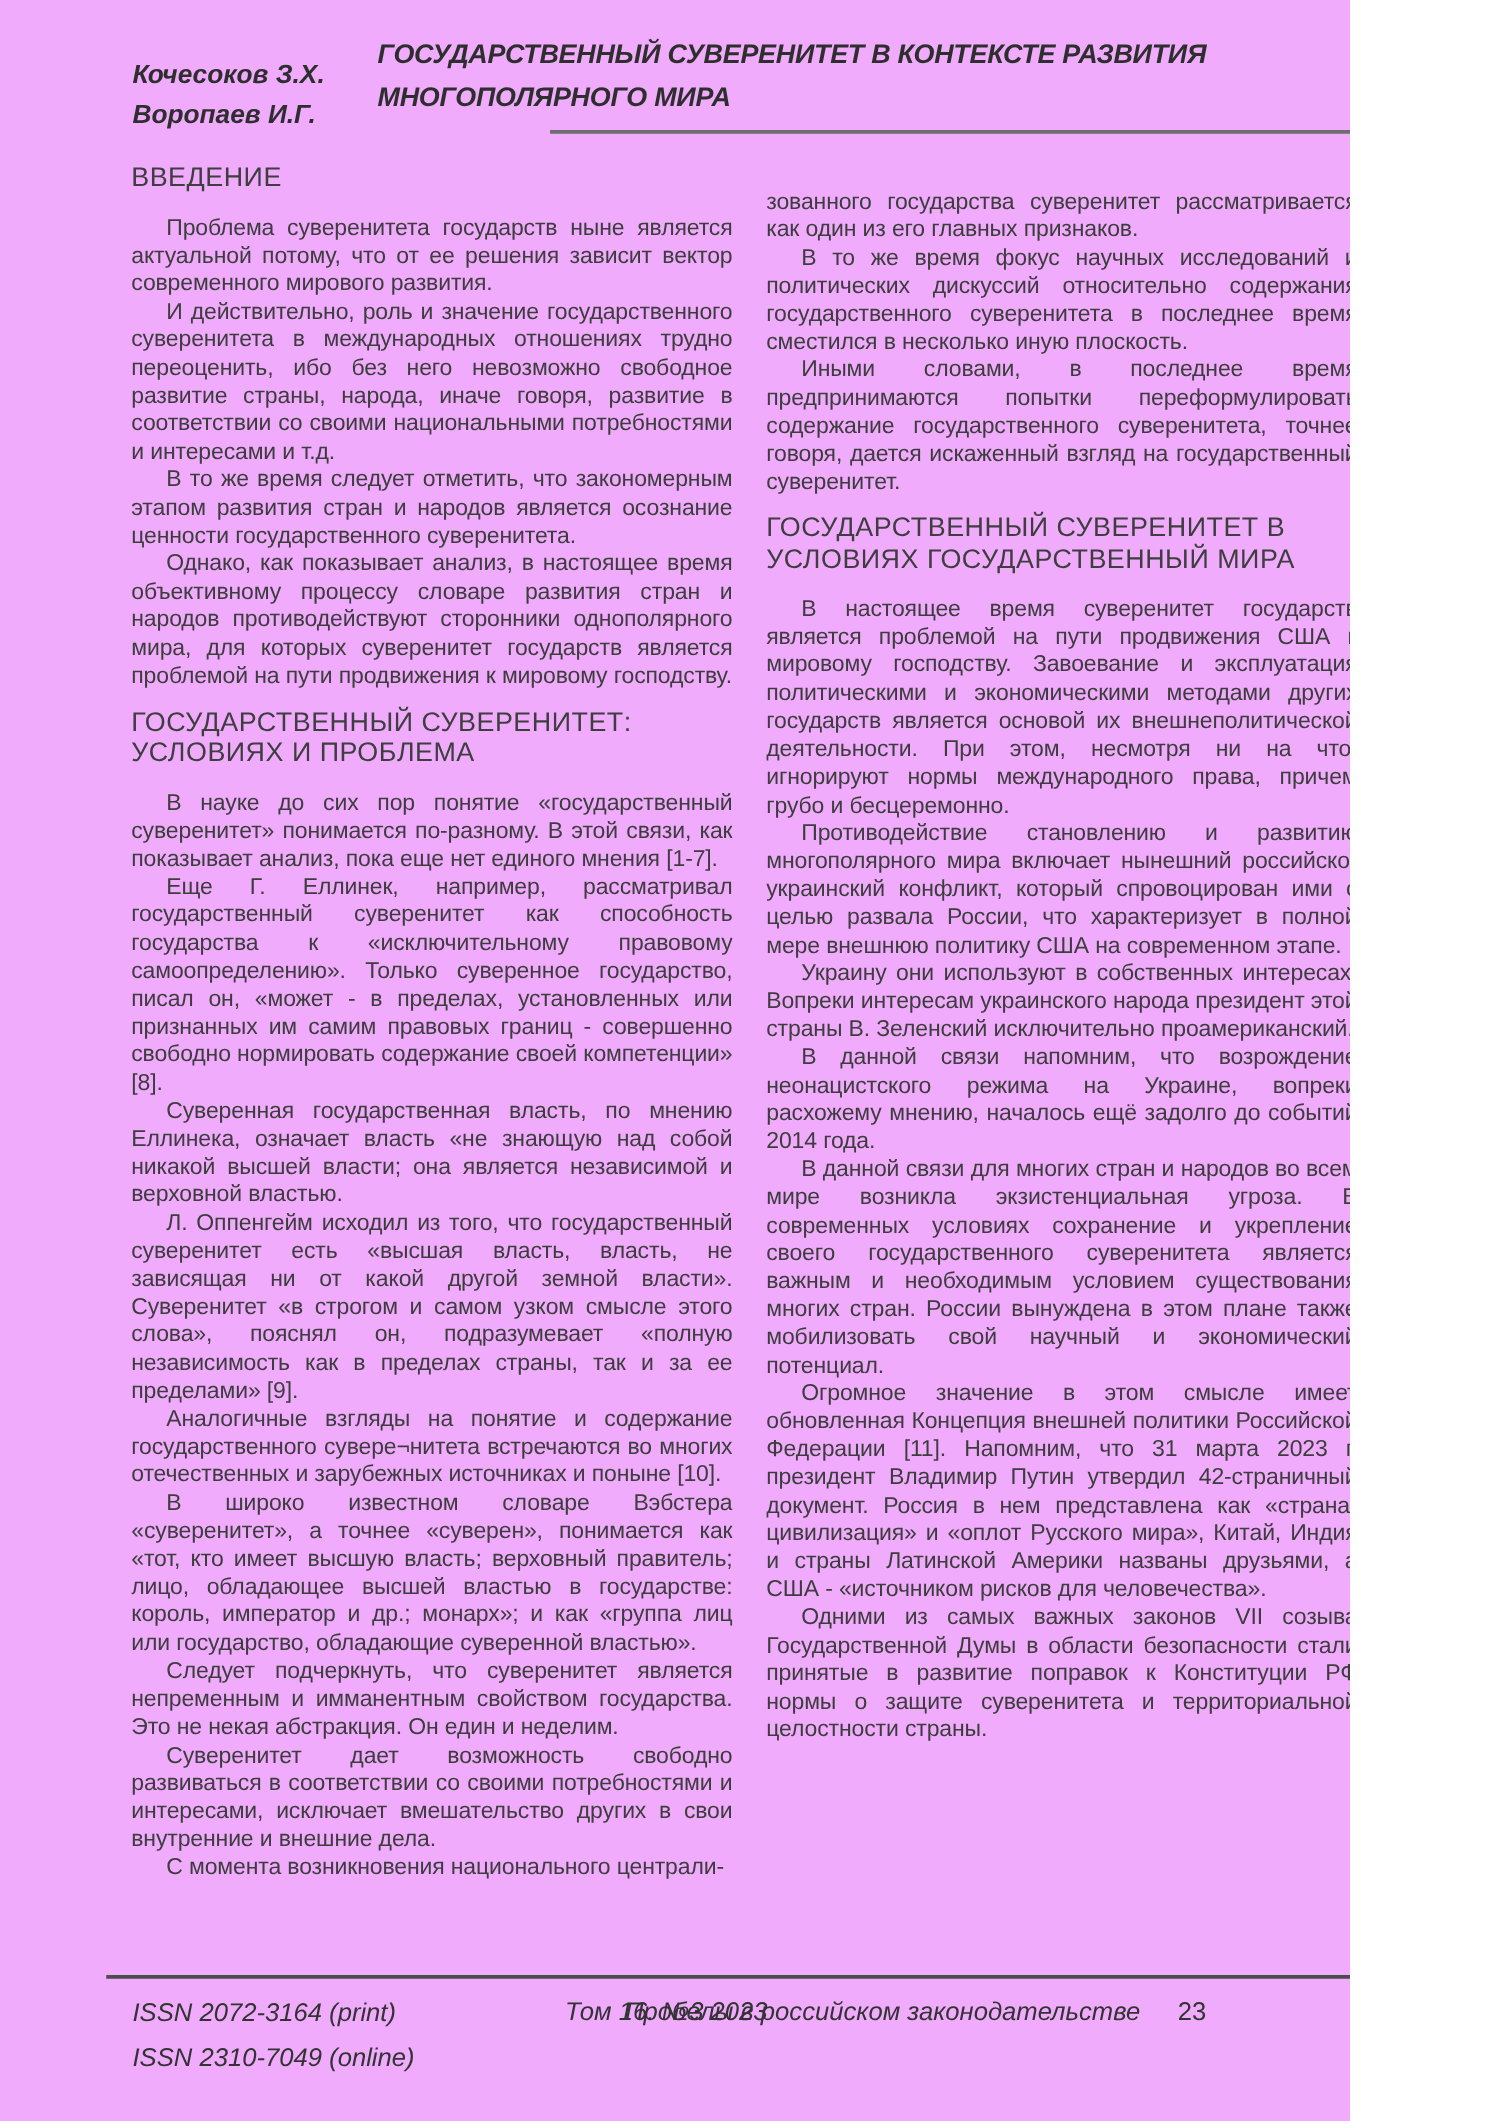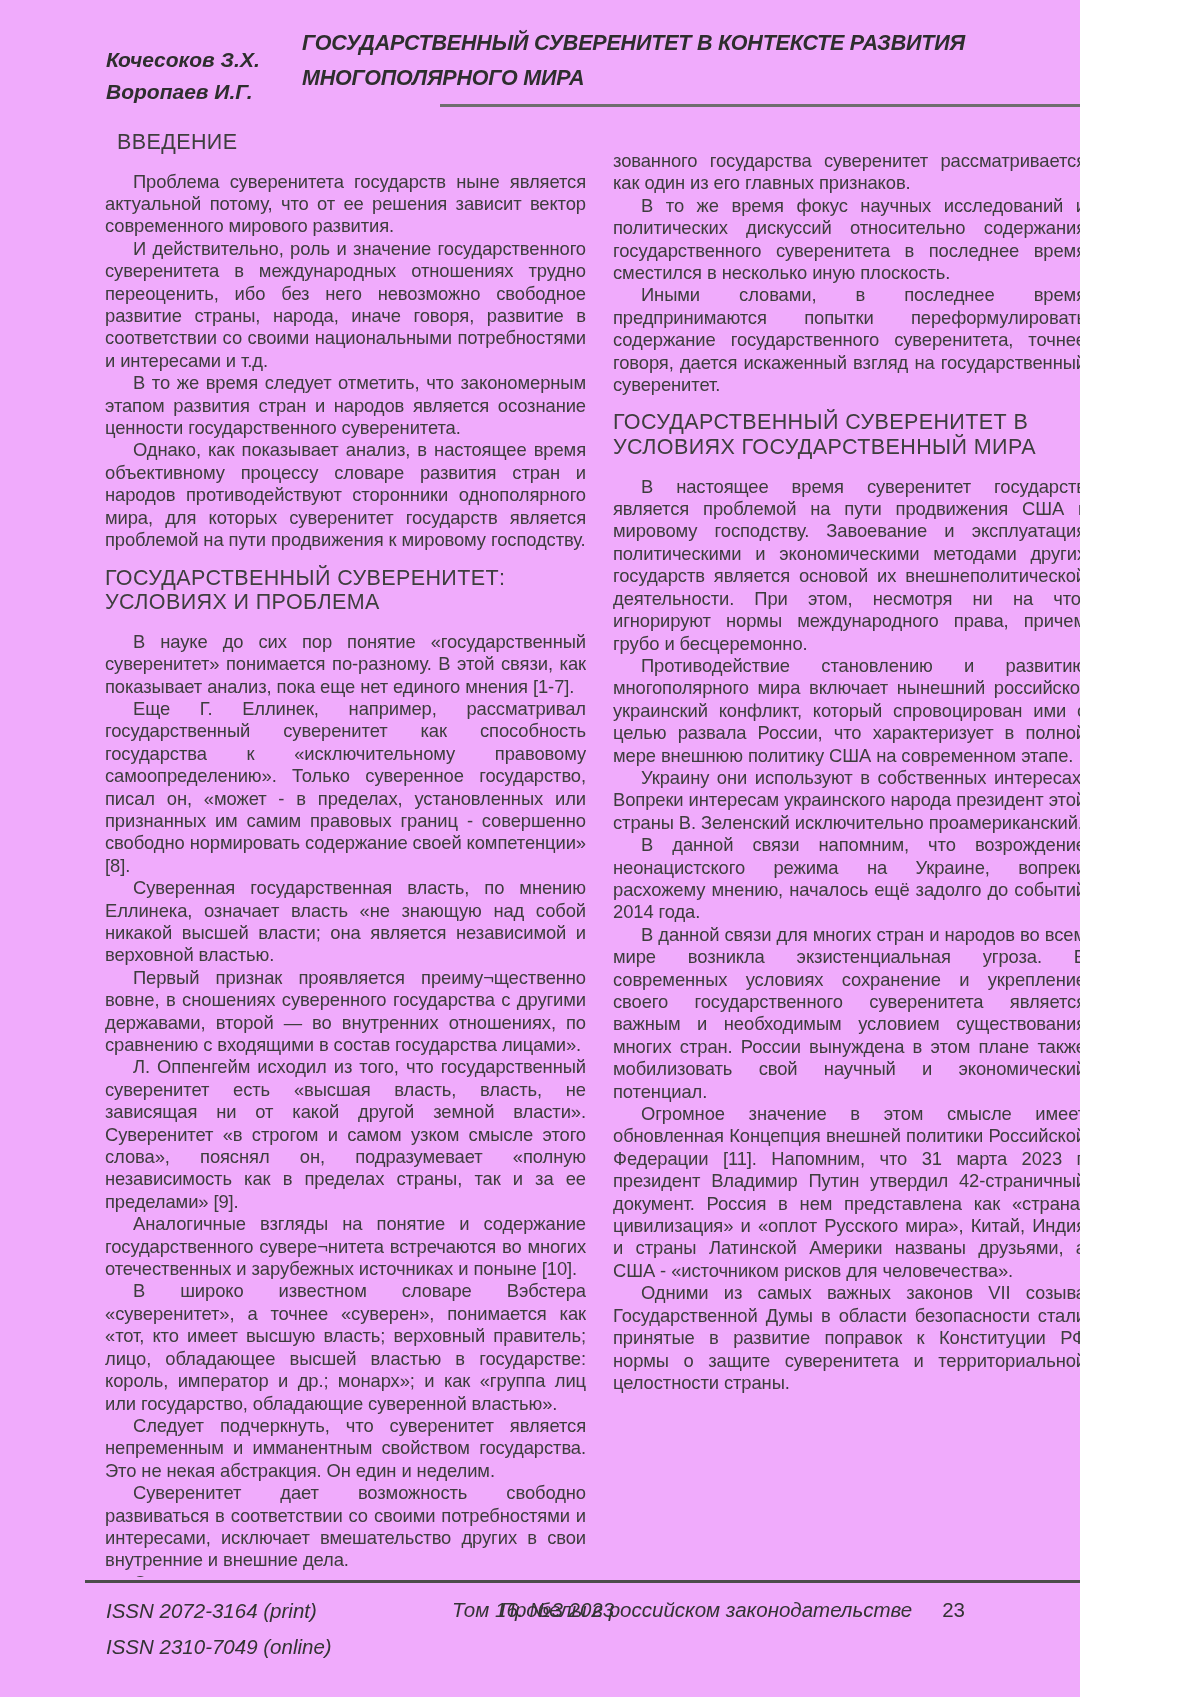--- a/index.html
+++ b/index.html
@@ -58,21 +58,21 @@
   .blk.p  { text-indent: 28px; }
   .blk.pc { text-indent: 0; }
   .blk.h {
     font-size: 21.5px; line-height: 24.6px;
     letter-spacing: 0.4px;
     text-align: left; text-indent: 0;
     margin: 14px 0 16px;
     white-space: pre-line;
     color: #3e3e3e; font-weight: 400;
   }
-  .col > .blk.h:first-child { margin-top: 0; margin-left: 12px; }
+  .col > .blk.h:first-child { margin-top: 0; }
 
   
   .footer-rule {
     position: absolute; left: 85px; top: 1580px;
     width: 1063px; height: 3px; background: #4c4c4c;
   }
   .footer-issn {
     position: absolute; left: 106px; top: 1593px;
     font-style: italic; font-size: 20.5px; line-height: 36px;
     color: #333333;
@@ -108,21 +108,20 @@
       <div class="blk h">ВВЕДЕНИЕ</div>
       <div class="blk p">Проблема суверенитета государств ныне является актуальной потому, что от ее решения зависит вектор современного мирового развития.</div>
       <div class="blk p">И действительно, роль и значение государственного суверенитета в международных отношениях трудно переоценить, ибо без него невозможно свободное развитие страны, народа, иначе говоря, развитие в соответствии со своими национальными потребностями и интересами и т.д.</div>
       <div class="blk p">В то же время следует отметить, что закономерным этапом развития стран и народов является осознание ценности государственного суверенитета.</div>
       <div class="blk p">Однако, как показывает анализ, в настоящее время объективному процессу словаре развития стран и народов противодействуют сторонники однополярного мира, для которых суверенитет государств является проблемой на пути продвижения к мировому господству.</div>
       <div class="blk h">ГОСУДАРСТВЕННЫЙ СУВЕРЕНИТЕТ:
 УСЛОВИЯХ И ПРОБЛЕМА</div>
       <div class="blk p">В науке до сих пор понятие «государственный суверенитет» понимается по-разному. В этой связи, как показывает анализ, пока еще нет единого мнения [1-7].</div>
       <div class="blk p">Еще Г. Еллинек, например, рассматривал государственный суверенитет как способность государства к «исключительному правовому самоопределению». Только суверенное государство, писал он, «может - в пределах, установленных или признанных им самим правовых границ - совершенно свободно нормировать содержание своей компетенции» [8].</div>
       <div class="blk p">Суверенная государственная власть, по мнению Еллинека, означает власть «не знающую над собой никакой высшей власти; она является независимой и верховной властью.</div>
-      <div class="blk p">Первый признак проявляется преиму¬щественно вовне, в сношениях суверенного государства с другими державами, второй — во внутренних отношениях, по сравнению с входящими в состав государства лицами».</div>
       <div class="blk p">Л. Оппенгейм исходил из того, что государственный суверенитет есть «высшая власть, власть, не зависящая ни от какой другой земной власти». Суверенитет «в строгом и самом узком смысле этого слова», пояснял он, подразумевает «полную независимость как в пределах страны, так и за ее пределами» [9].</div>
       <div class="blk p">Аналогичные взгляды на понятие и содержание государственного сувере¬нитета встречаются во многих отечественных и зарубежных источниках и поныне [10].</div>
       <div class="blk p">В широко известном словаре Вэбстера «суверенитет», а точнее «суверен», понимается как «тот, кто имеет высшую власть; верховный правитель; лицо, обладающее высшей властью в государстве: король, император и др.; монарх»; и как «группа лиц или государство, обладающие суверенной властью».</div>
       <div class="blk p">Следует подчеркнуть, что суверенитет является непременным и имманентным свойством государства. Это не некая абстракция. Он един и неделим.</div>
       <div class="blk p">Суверенитет дает возможность свободно развиваться в соответствии со своими потребностями и интересами, исключает вмешательство других в свои внутренние и внешние дела.</div>
       <div class="blk p">С момента возникновения национального централи-</div>
     </div>
   <div class="col col-right">
       <div class="blk pc">зованного государства суверенитет рассматривается как один из его главных признаков.</div>
       <div class="blk p">В то же время фокус научных исследований и политических дискуссий относительно содержания государственного суверенитета в последнее время сместился в несколько иную плоскость.</div>

